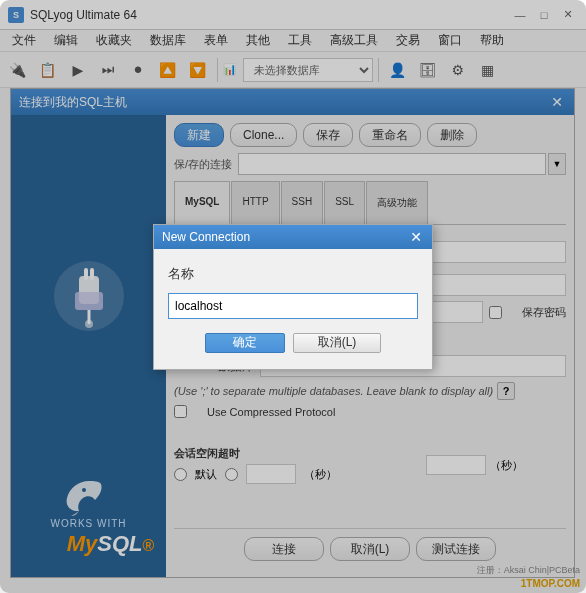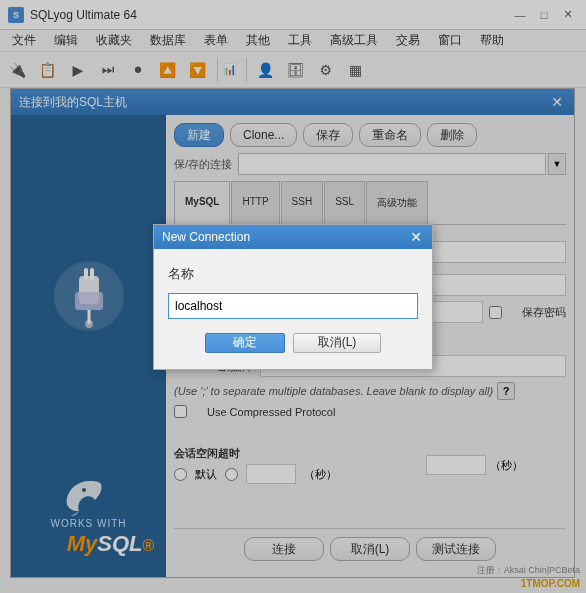--- a/index.html
+++ b/index.html
@@ -347,20 +347,21 @@
       position: absolute;
       top: 0;
       left: 0;
       width: 100%;
       height: 100%;
       background: rgba(0,0,0,0.2);
       z-index: 100;
       display: flex;
       align-items: center;
       justify-content: center;
+      border-radius: 9px;
     }
     .modal-dialog {
       background: #f0f0f0;
       border: 1px solid #aaa;
       width: 280px;
       box-shadow: 2px 2px 10px rgba(0,0,0,0.3);
     }
     .modal-title-bar {
       background: linear-gradient(to bottom, #4a90d9, #357abd);
       height: 24px;
@@ -476,20 +477,23 @@
 <div class="toolbar">
   <button class="tool-btn">🔌</button>
   <button class="tool-btn">📋</button>
   <button class="tool-btn">▶</button>
   <button class="tool-btn">⏭</button>
   <button class="tool-btn">⏺</button>
   <button class="tool-btn">🔼</button>
   <button class="tool-btn">🔽</button>
   <div class="tool-separator"></div>
   <span style="font-size:11px;color:#666;margin-right:4px;">📊</span>
+  <select class="db-selector">
+    <option>未选择数据库</option>
+  </select>
   <div class="tool-separator"></div>
   <button class="tool-btn">👤</button>
   <button class="tool-btn">🗄</button>
   <button class="tool-btn">⚙</button>
   <button class="tool-btn">▦</button>
 </div>
 
 <div class="main-window">
 
   <div class="win-title-bar">

